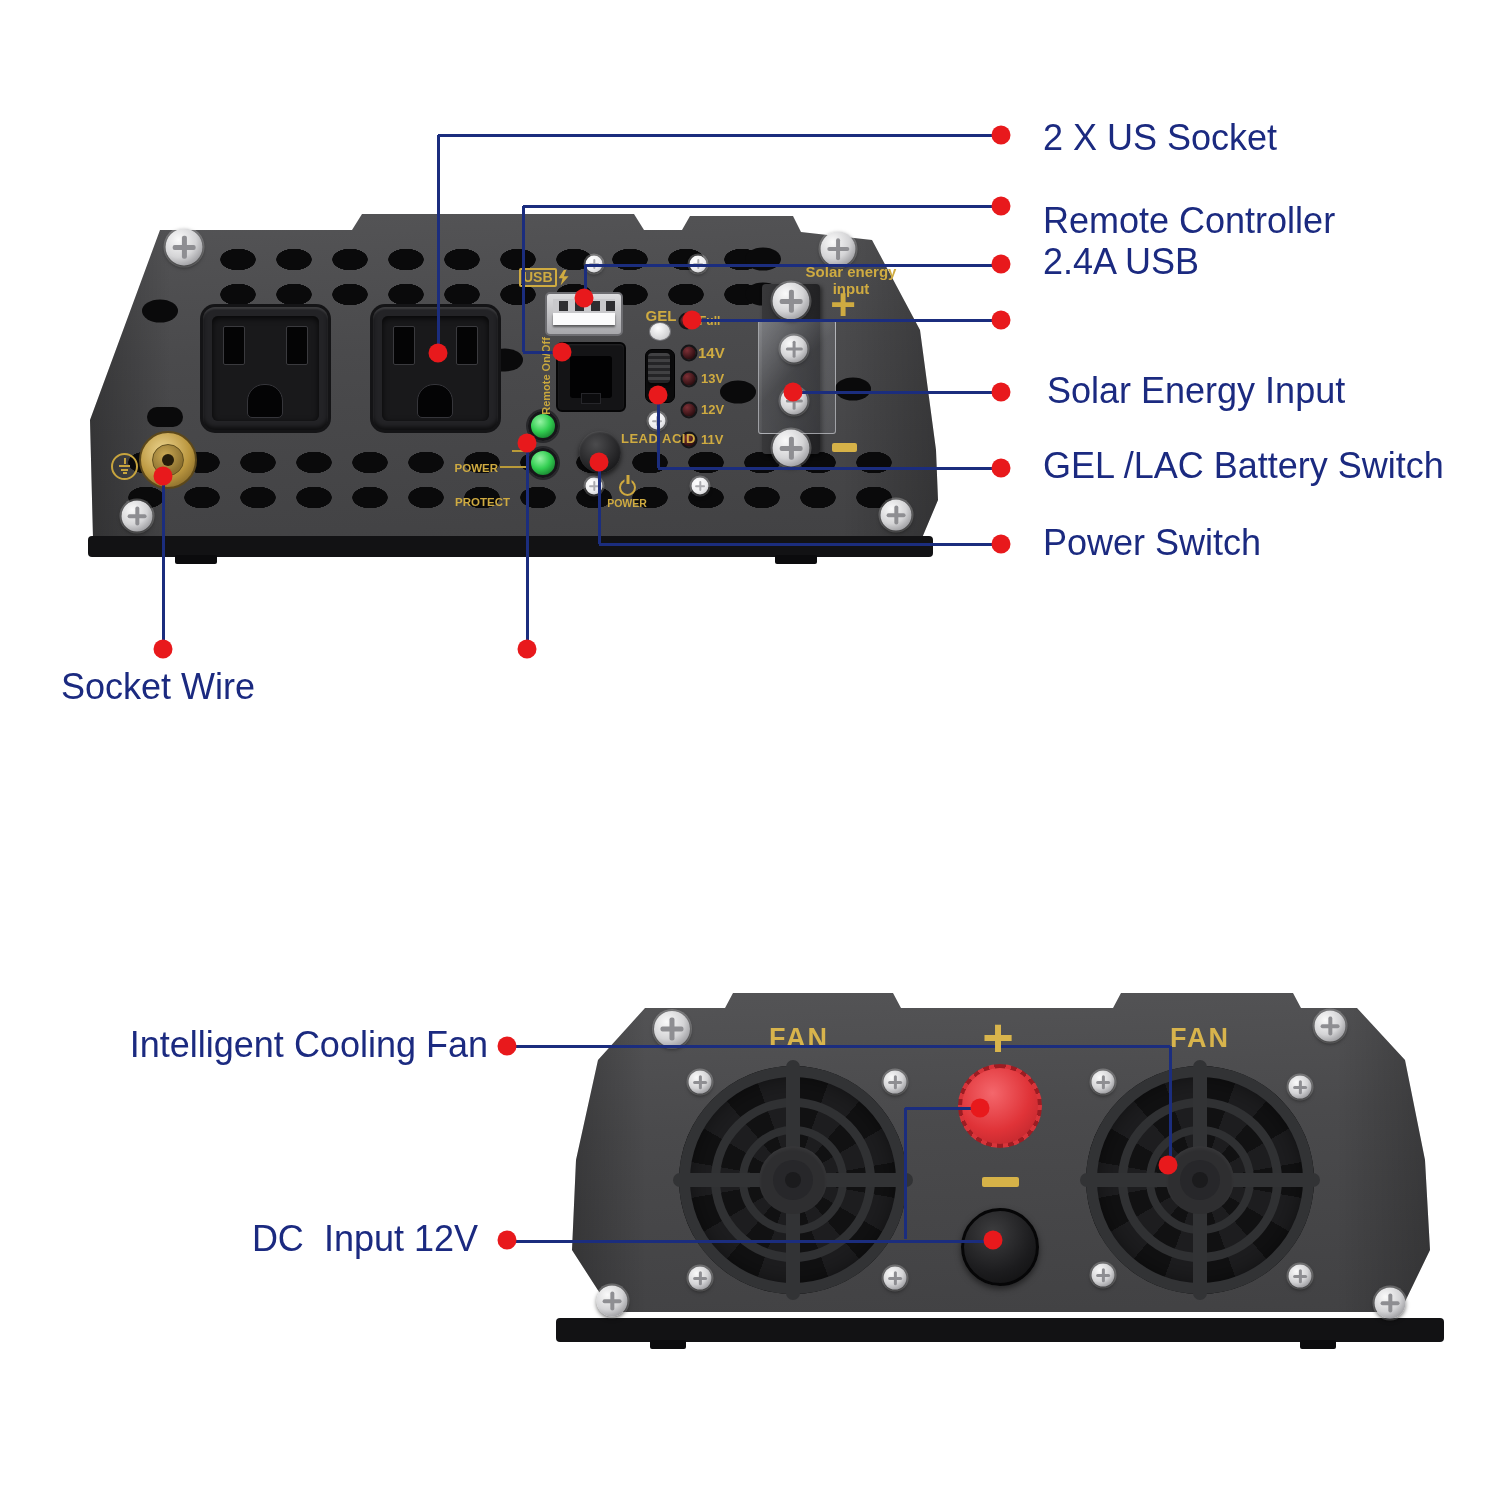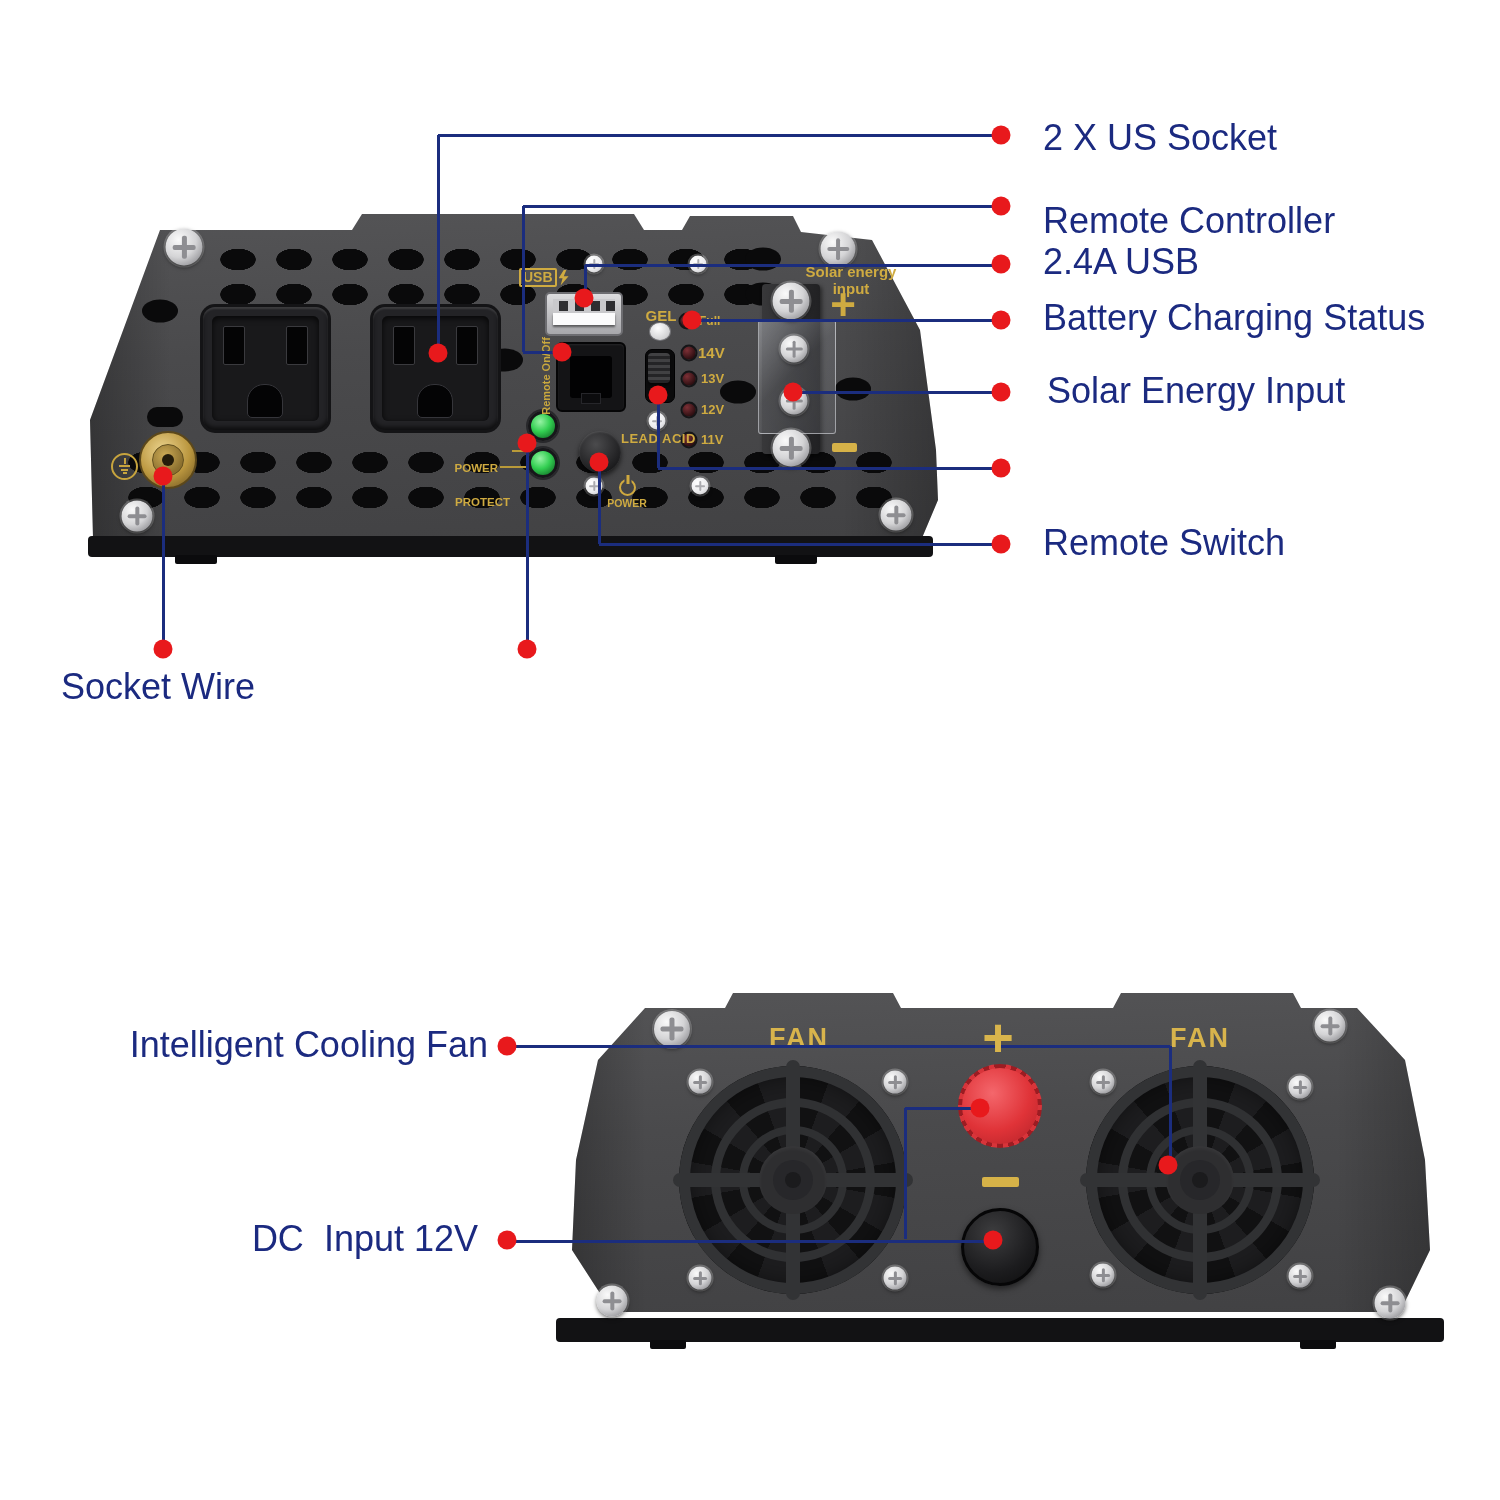--- a/index.html
+++ b/index.html
@@ -342,22 +342,22 @@
 
   <div class="dot" style="left:507px;top:1046px;"></div>
   <div class="dot" style="left:1168px;top:1165px;"></div>
   <div class="dot" style="left:507px;top:1240px;"></div>
   <div class="dot" style="left:980px;top:1108px;"></div>
   <div class="dot" style="left:993px;top:1240px;"></div>
 
   <div class="lbl" style="left:1043px;top:139px;">2 X US Socket</div>
   <div class="lbl" style="left:1043px;top:222px;">Remote Controller</div>
   <div class="lbl" style="left:1043px;top:263px;">2.4A USB</div>
-  <div class="lbl" style="left:1043px;top:319px;">Battery Charging Status</div>
   <div class="lbl" style="left:1047px;top:392px;">Solar Energy Input</div>
-  <div class="lbl" style="left:1043px;top:544px;">Remote Switch</div>
+  <div class="lbl" style="left:1043px;top:467px;">GEL /LAC Battery Switch</div>
+  <div class="lbl" style="left:1043px;top:544px;">Power Switch</div>
 
   <div class="lbl c" style="left:158px;top:688px;">Socket Wire</div>
 
   <div class="lbl r" style="right:1012px;top:1046px;">Intelligent Cooling Fan</div>
   <div class="lbl r" style="right:1022px;top:1240px;">DC  Input 12V</div>
 
 </div>
 
 </body></html>

